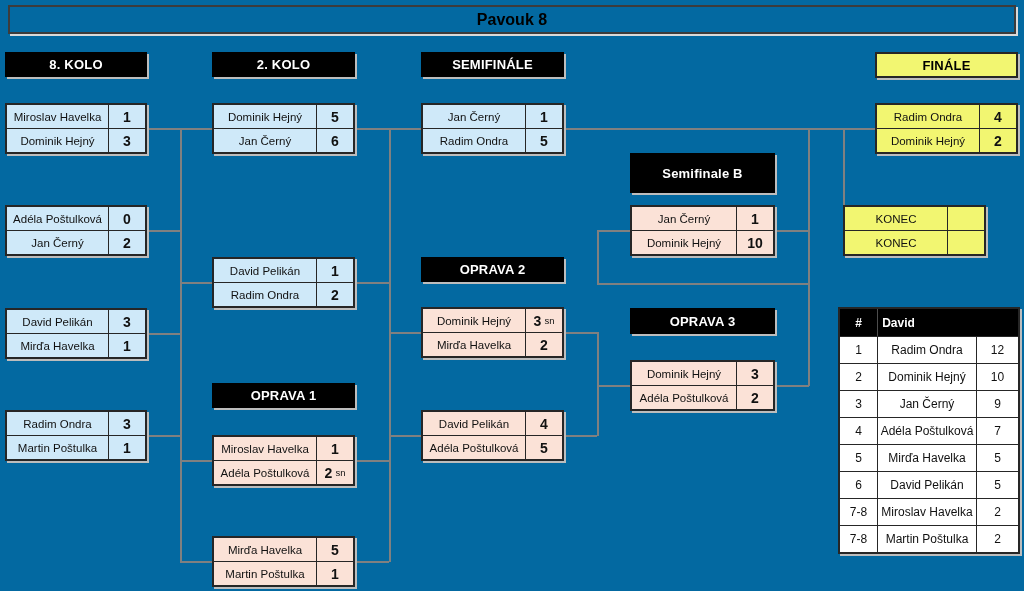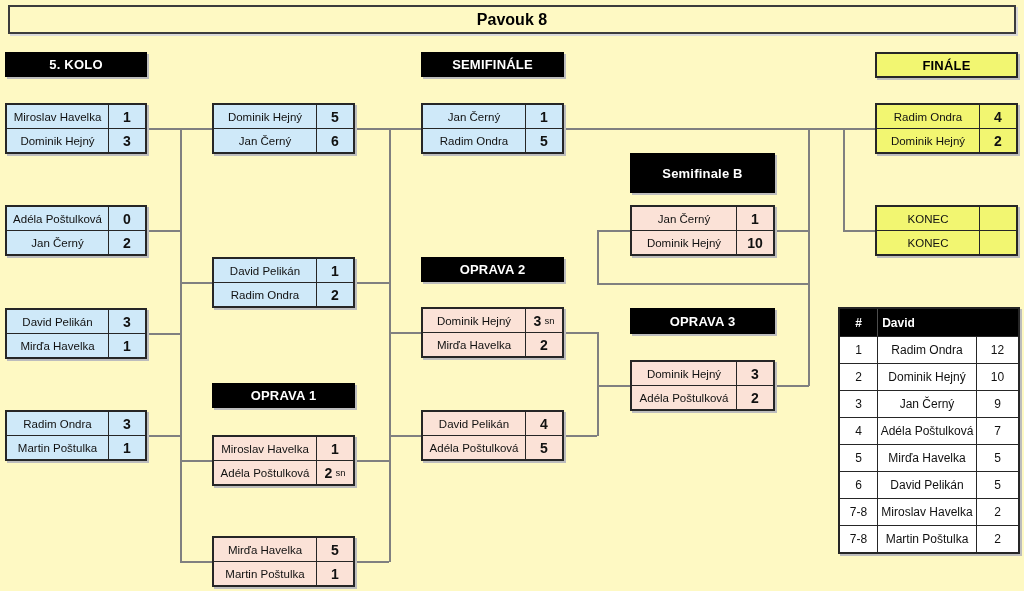--- a/index.html
+++ b/index.html
@@ -1,17 +1,17 @@
 <!DOCTYPE html>
 <html><head>
 <meta charset="utf-8">
 <style>
   html,body { margin:0; padding:0; background:#ffffff; }
   #stage {
-    position:relative; width:1024px; height:591px; background:#fef9c3;
+    position:relative; width:1024px; height:591px; background:#0369a1;
     font-family:"Liberation Sans","DejaVu Sans",sans-serif; overflow:hidden;
   }
   .title-bar {
     position:absolute; left:8px; top:5px; width:1008px; height:29px;
     border:2px solid #3c3c3c; box-sizing:border-box;
     display:flex; align-items:center; justify-content:center;
     font-size:16px; font-weight:bold; color:#000;
     box-shadow:2px 2px 0 #d9d9d9;
   }
   .hdr {
@@ -64,21 +64,24 @@
 </head>
 <body>
 
 <div id="stage">
 
   <div class="title-bar">
     <span>Pavouk 8</span>
   </div>
 
   <div class="hdr" style="left:5px;top:52px;width:142px">
-      <span>5. KOLO</span>
+      <span>8. KOLO</span>
+    </div>
+  <div class="hdr" style="left:212px;top:52px;width:143px">
+      <span>2. KOLO</span>
     </div>
   <div class="hdr" style="left:421px;top:52px;width:143px">
       <span>SEMIFINÁLE</span>
     </div>
   <div class="hdr yellow" style="left:875px;top:52px;width:143px;height:26px">
       <span>FINÁLE</span>
     </div>
   <div class="hdr" style="left:630px;top:153px;width:145px;height:40px">
       <span>Semifinale B</span>
     </div>
@@ -320,21 +323,21 @@
         </div>
     </div>
     <div class="row">
       <div class="name">Dominik Hejný</div>
       <div class="score">
           <span>2</span>
         </div>
     </div>
   </div>
 
-  <div class="match yellow" style="left:875px;top:205px;width:143px">
+  <div class="match yellow" style="left:843px;top:205px;width:143px">
     <div class="row">
       <div class="name">KONEC</div>
       <div class="score">
           <span></span>
         </div>
     </div>
     <div class="row">
       <div class="name">KONEC</div>
       <div class="score">
           <span></span>

